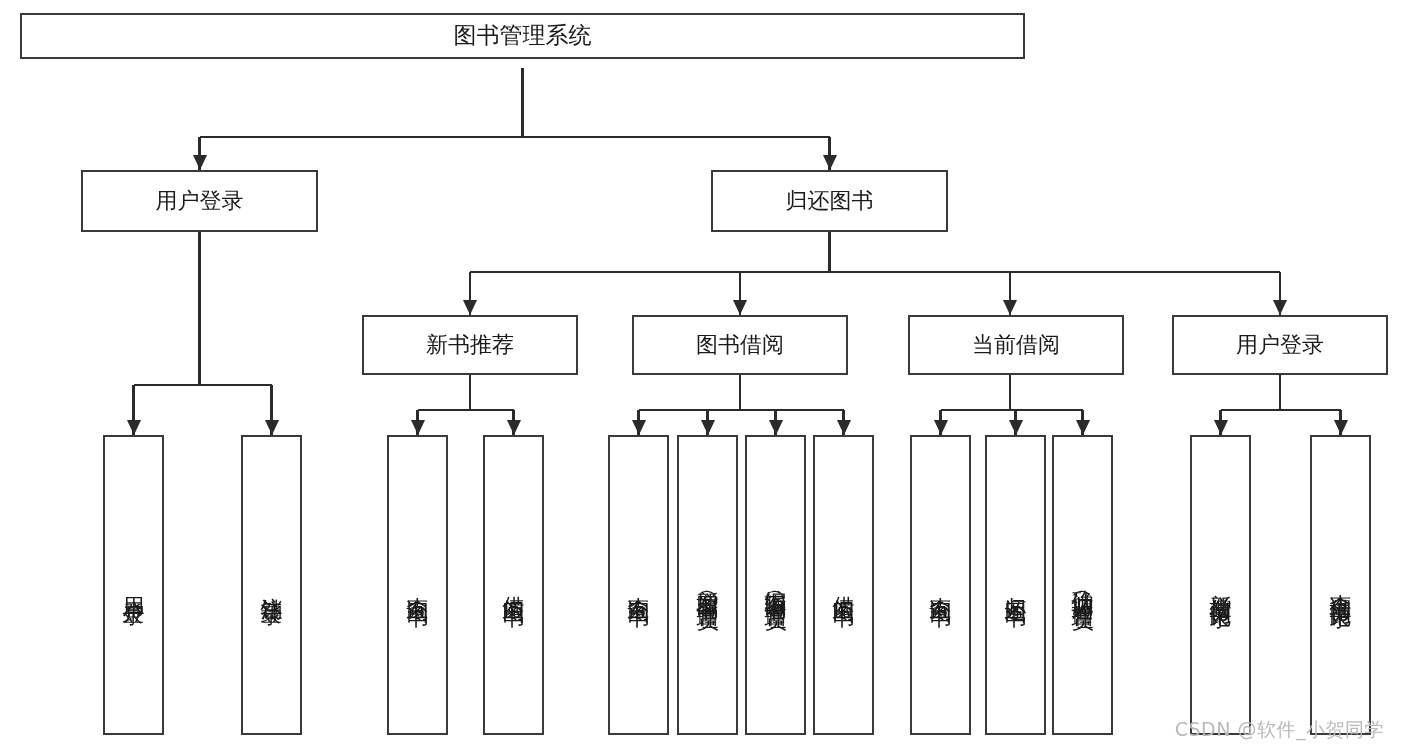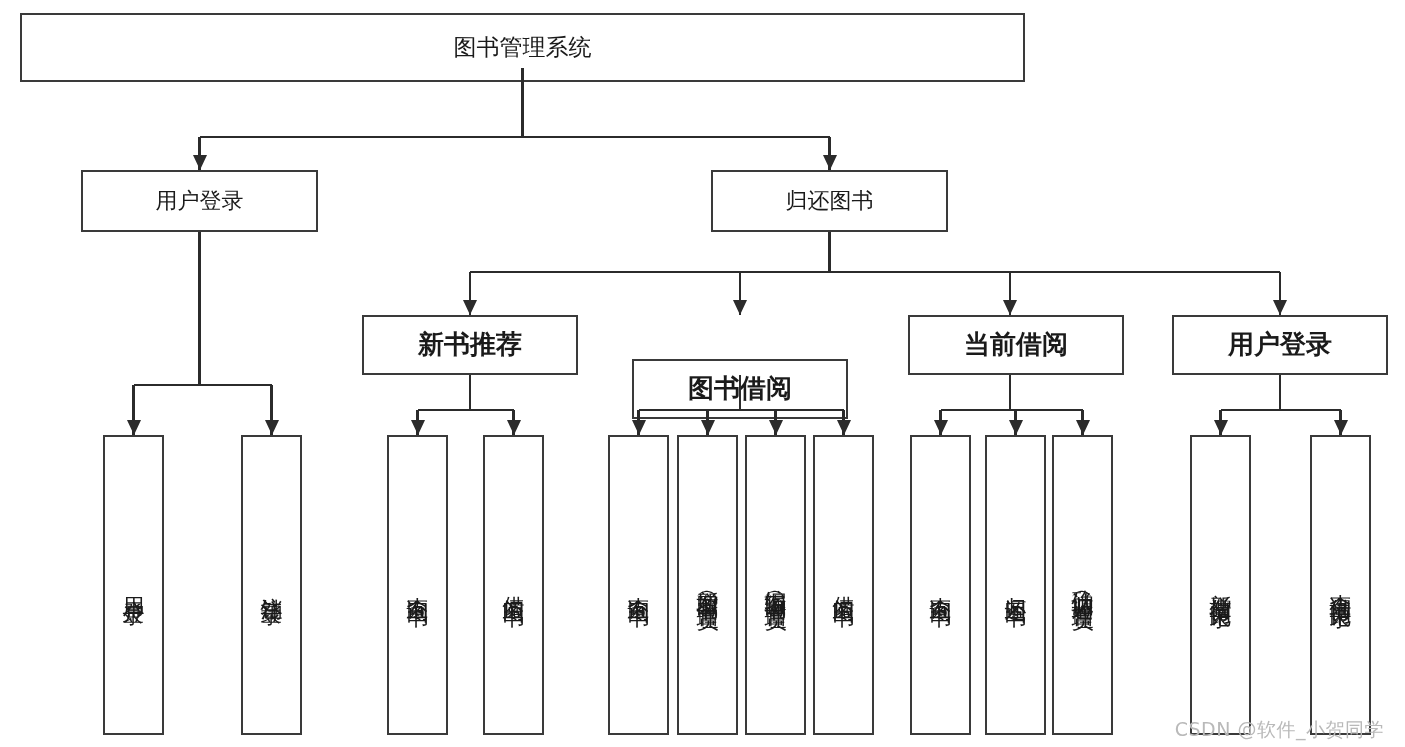--- a/index.html
+++ b/index.html
@@ -26,21 +26,21 @@
     color:#1a1a1a;
   }
   .node .label{
     display:block;
     line-height:1.12;
     white-space:pre;
     text-align:center;
   }
   .node.root{ font-size:23px; }
   .node.lvl2{ font-size:22px; }
-  .node.lvl3{ font-size:26px;font-weight:bold; }
+  .node.lvl3{ font-size:22px; }
   .node.leaf{ font-size:22px; }
   
   .node.leaf .label{
     writing-mode:vertical-rl;
     text-orientation:upright;
     letter-spacing:3px;
     line-height:1;
   }
   
   .seg{
@@ -67,33 +67,33 @@
     letter-spacing:0.5px;
     pointer-events:none;
   }
 </style>
 </head>
 <body>
 
 <div id="canvas">
 
   <div id="nodes-layer">
-      <div class="node root" style="left: 20px; top: 13px; width: 1005px; height: 69px;">
+      <div class="node root" style="left: 20px; top: 13px; width: 1005px; height: 46px;">
         <span class="label">图书管理系统</span>
       </div>
       <div class="node lvl2" style="left: 81px; top: 170px; width: 237px; height: 62px;">
         <span class="label">用户登录</span>
       </div>
       <div class="node lvl2" style="left: 711px; top: 170px; width: 237px; height: 62px;">
         <span class="label">归还图书</span>
       </div>
       <div class="node lvl3" style="left: 362px; top: 315px; width: 216px; height: 60px;">
         <span class="label">新书推荐</span>
       </div>
-      <div class="node lvl3" style="left: 632px; top: 315px; width: 216px; height: 60px; margin-top: 44px;">
+      <div class="node lvl3" style="left: 632px; top: 315px; width: 216px; height: 60px;">
         <span class="label">图书借阅</span>
       </div>
       <div class="node lvl3" style="left: 908px; top: 315px; width: 216px; height: 60px;">
         <span class="label">当前借阅</span>
       </div>
       <div class="node lvl3" style="left: 1172px; top: 315px; width: 216px; height: 60px;">
         <span class="label">用户登录</span>
       </div>
       <div class="node leaf" style="left: 103px; top: 435px; width: 61px; height: 300px;">
         <span class="label">用户登录</span>

